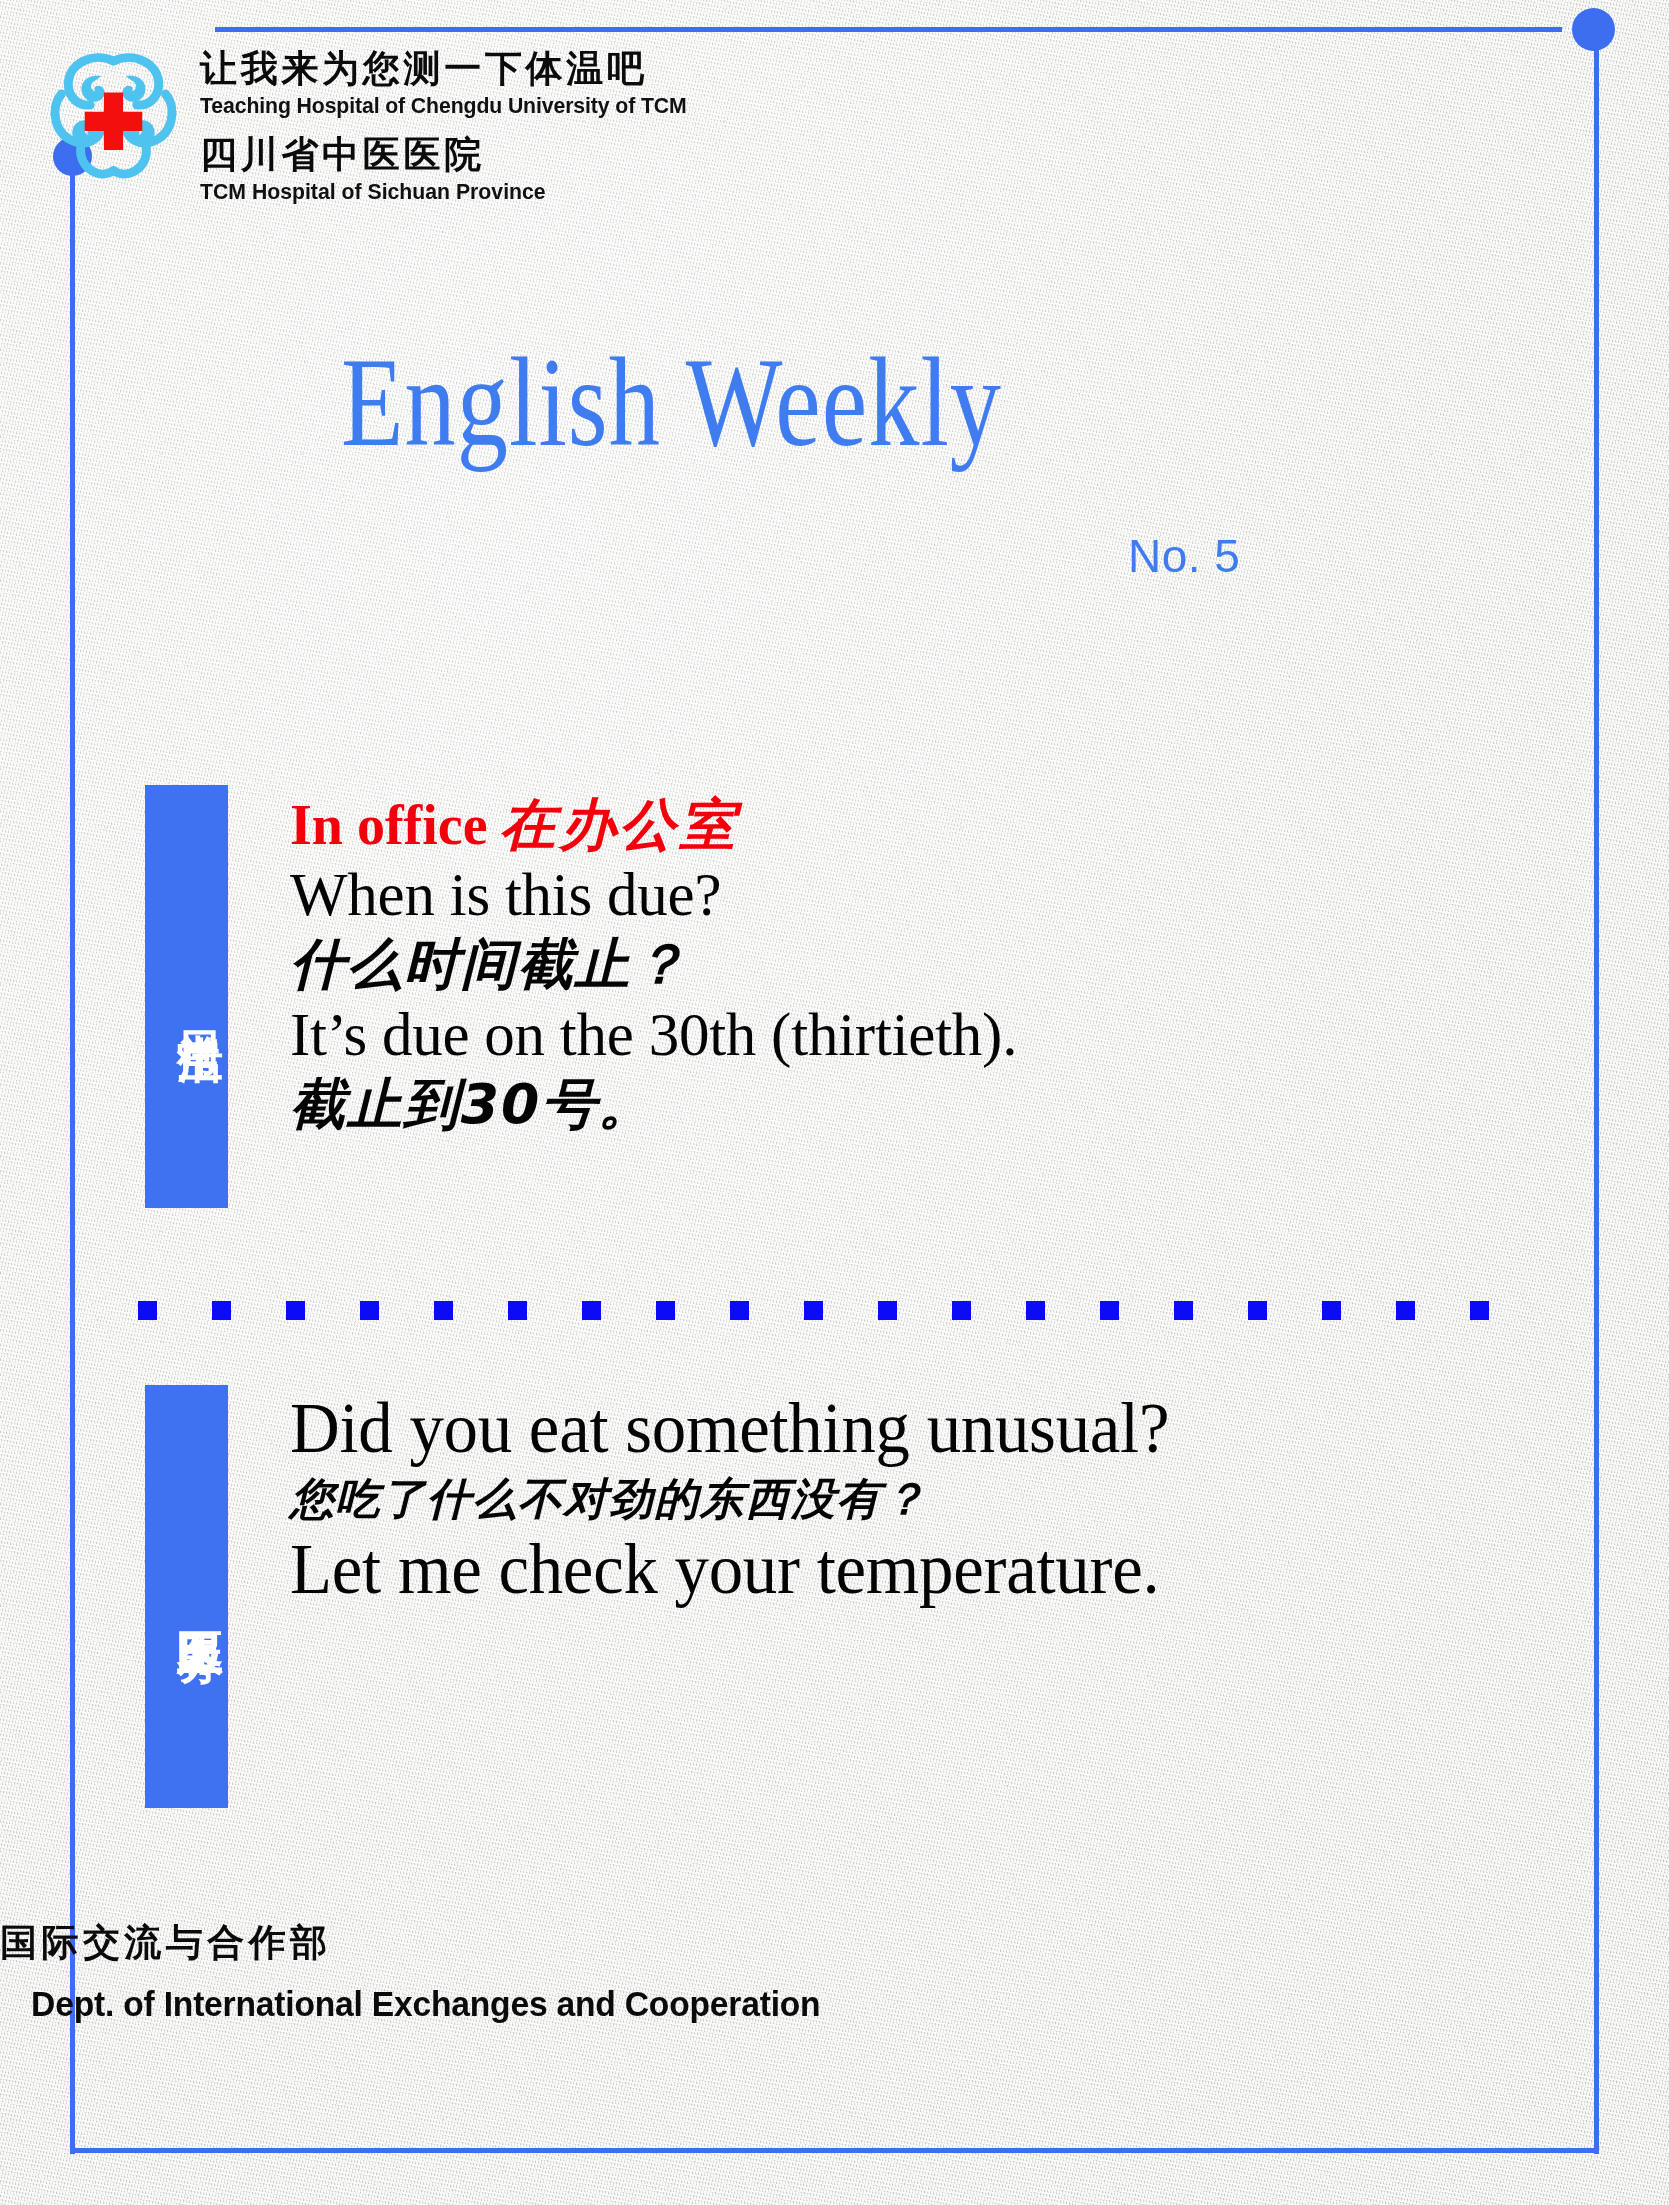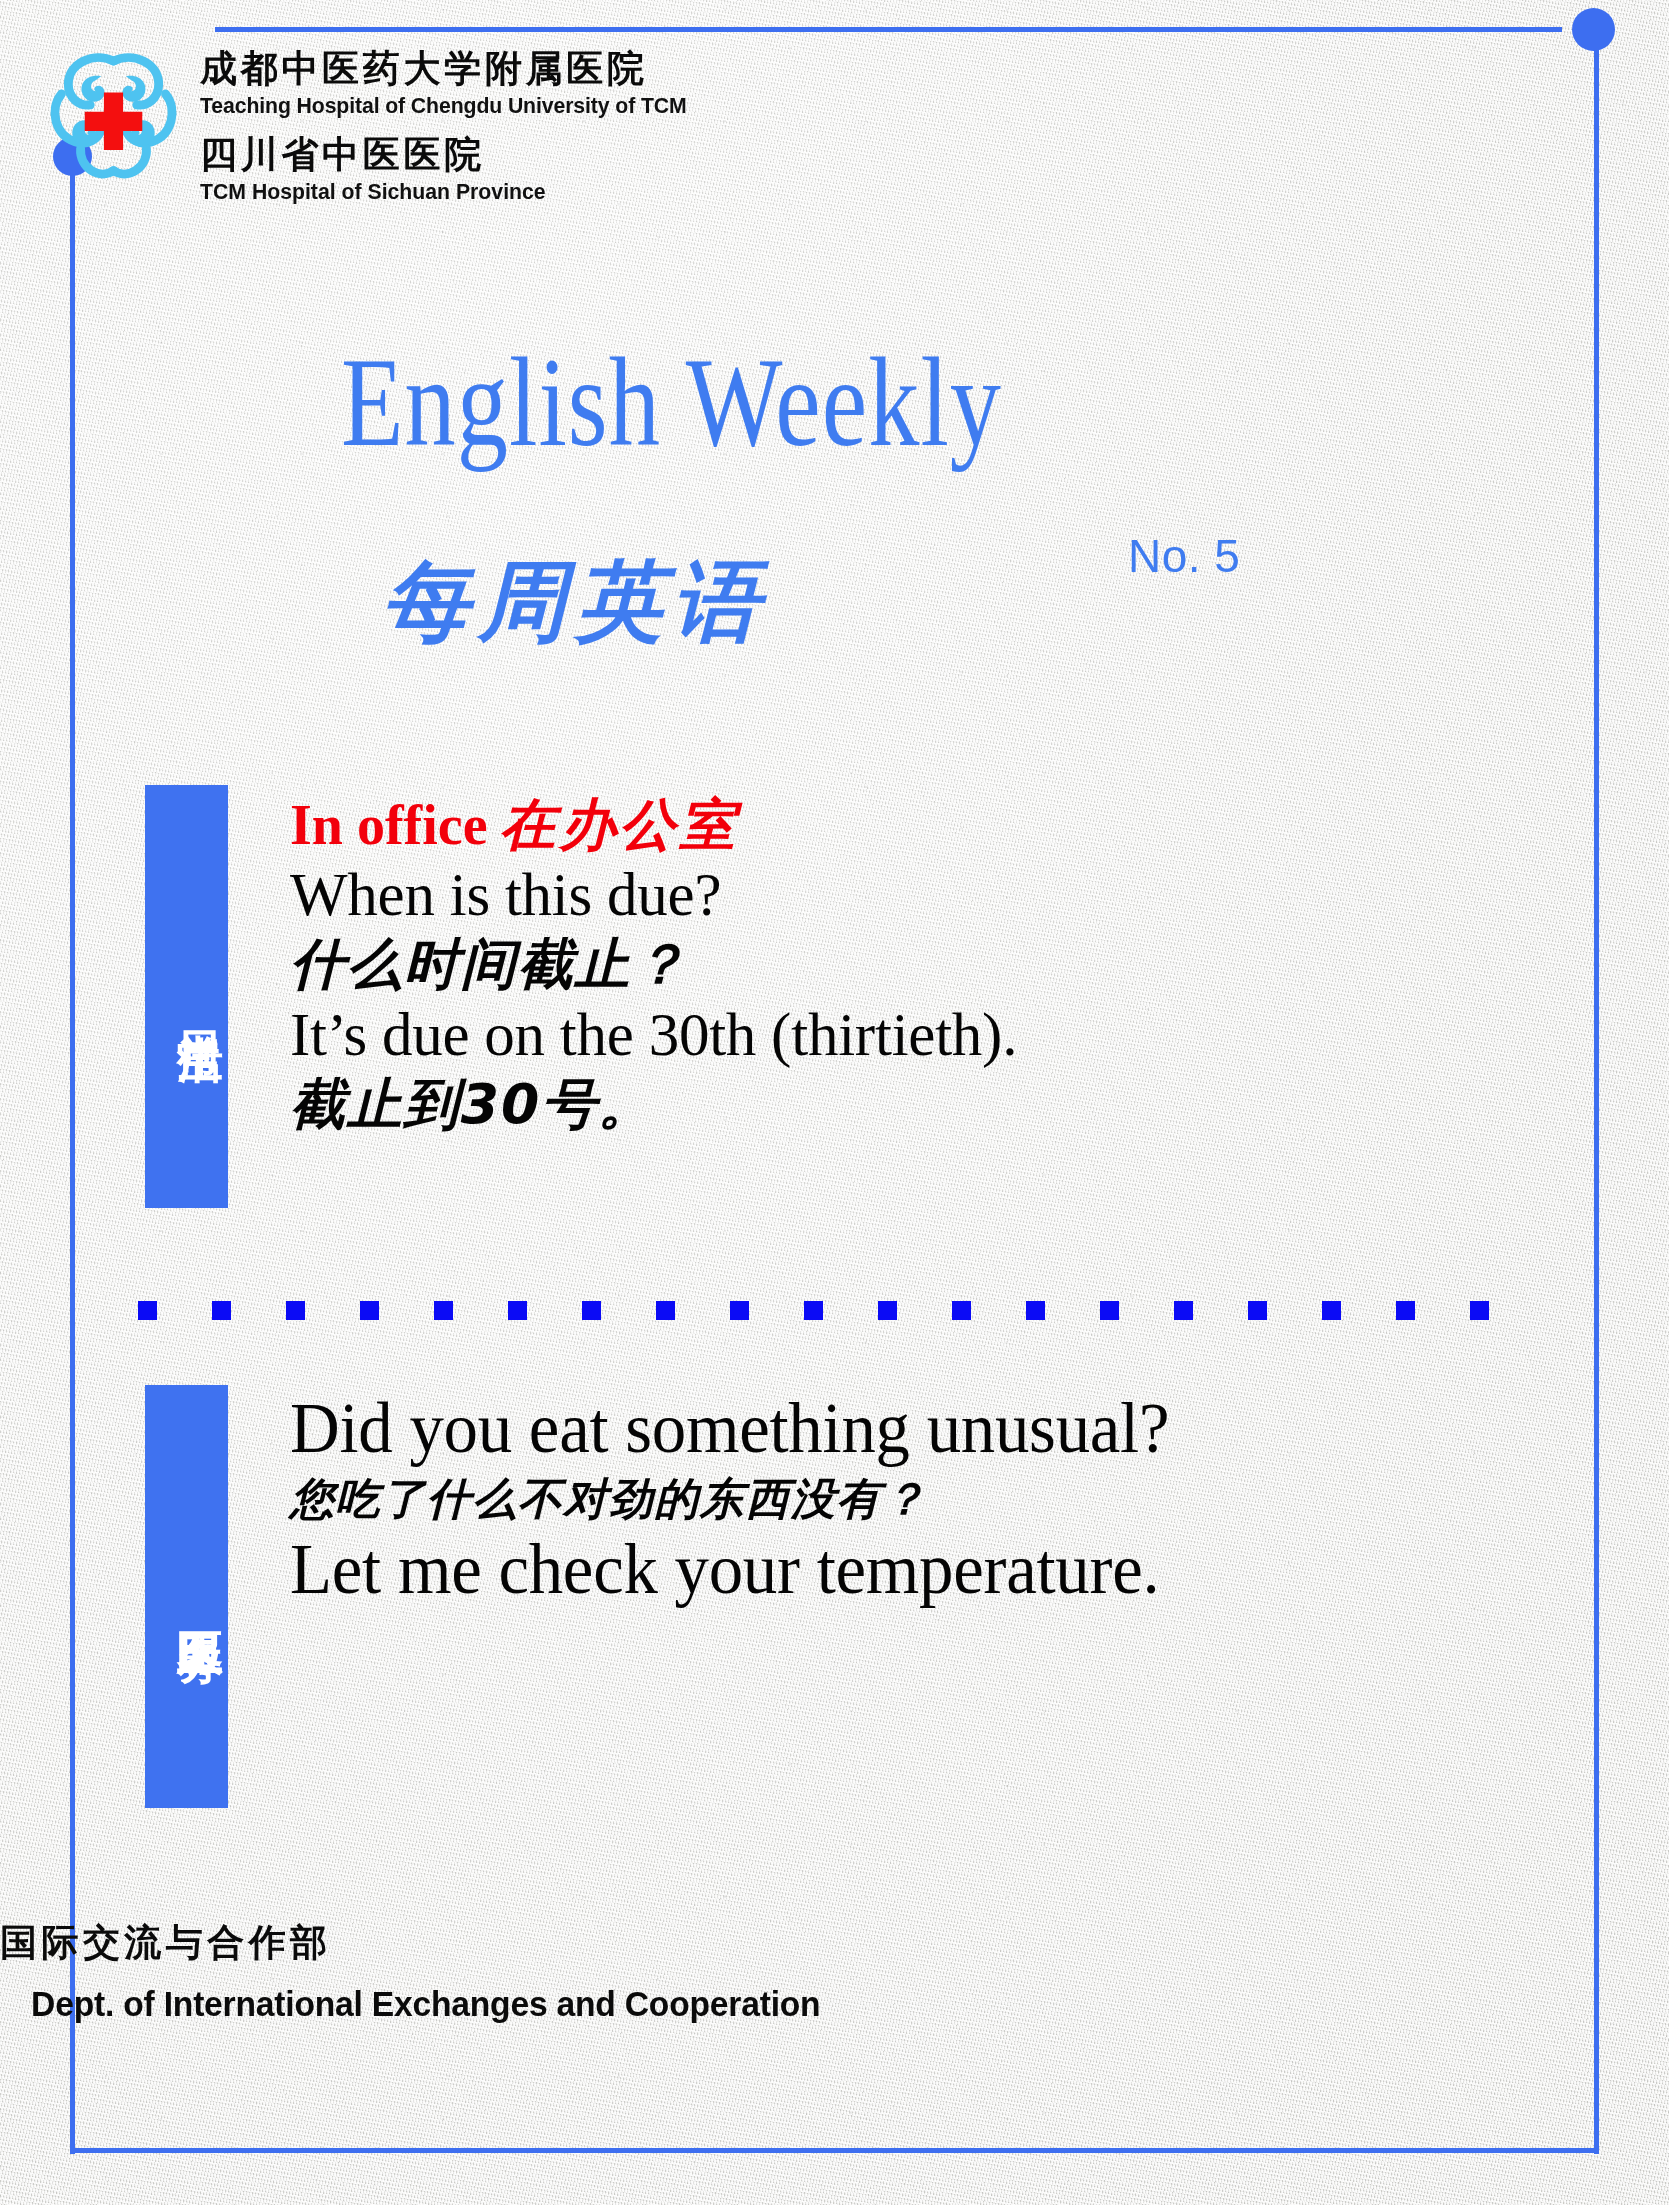--- a/index.html
+++ b/index.html
@@ -299,32 +299,31 @@
           <path d="M118 44 C138 40 150 54 146 68 C142 82 124 86 116 76 C110 68 114 58 122 58 C128 58 130 64 126 66 C134 66 136 54 126 50 Z"></path>
           <path d="M82 44 C62 40 50 54 54 68 C58 82 76 86 84 76 C90 68 86 58 78 58 C72 58 70 64 74 66 C66 66 64 54 74 50 Z"></path>
           <path d="M66 110 C52 104 38 114 40 130 C42 146 62 152 72 142 C80 134 76 122 68 122 C62 122 60 128 64 130 C56 130 56 116 66 114 Z"></path>
           <path d="M134 110 C148 104 162 114 160 130 C158 146 138 152 128 142 C120 134 124 122 132 122 C138 122 140 128 136 130 C144 130 144 116 134 114 Z"></path>
         </g>
         <path d="M86 68 H114 V96 H142 V124 H114 V152 H86 V124 H58 V96 H86 Z" fill="#f40f0f"></path>
       </svg>
     </div>
 
     <div id="header-text">
-      <div class="hosp-cn" id="hospital-name-cn">成都中医药大学附属医院</div>
+      <div class="hosp-cn" id="hospital-name-cn">让我来为您测一下体温吧</div>
       <div id="hospital-name-en">Teaching Hospital of Chengdu University of TCM</div>
       <div class="hosp-cn" id="hospital-alt-cn">四川省中医医院</div>
       <div id="hospital-alt-en">TCM Hospital of Sichuan Province</div>
     </div>
   </div>
 
   <div id="title-block">
     <div id="title-en">English  Weekly</div>
   </div>
   <div id="title-issue">No. 5</div>
-  <div id="title-cn">每周英语</div>
 
   <div class="section" id="section-1" style="top:785px;">
     <div class="section-tab" style="height:423px;">日常生活</div>
     <div class="section-body">
       <div class="line-heading">
         <span>In office</span><span class="cn">在办公室</span>
       </div>
       <div class="line-en">When is this due?</div>
       <div class="line-cn">什么时间截止？</div>
       <div class="line-en">It’s due on the 30th (thirtieth).</div>

